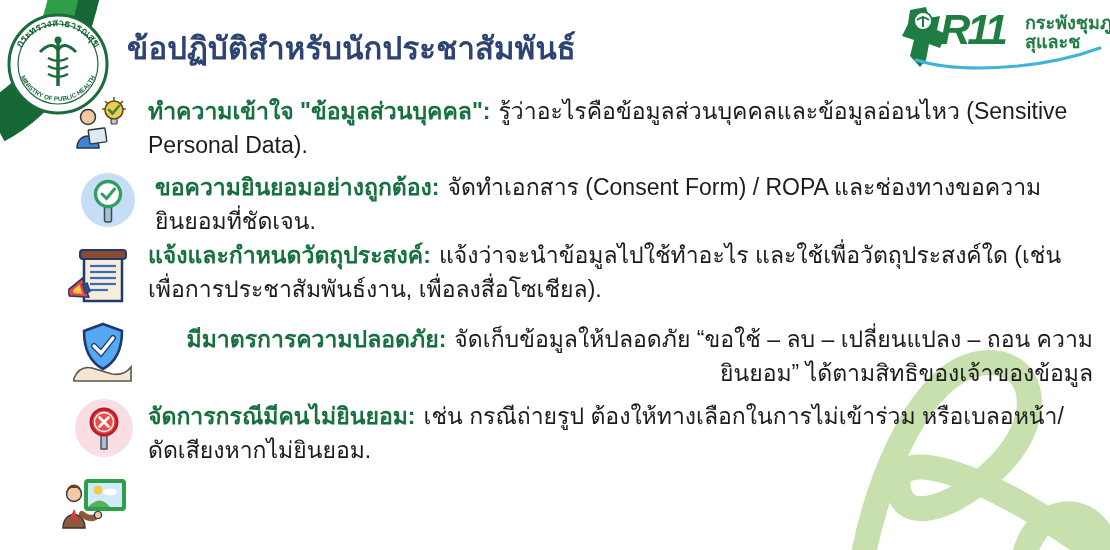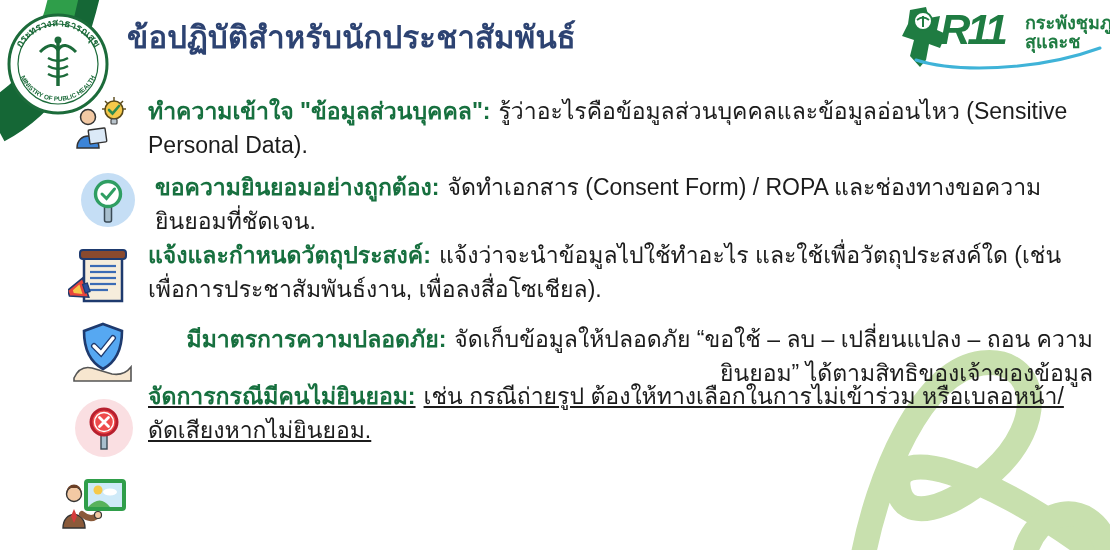--- a/index.html
+++ b/index.html
@@ -5,21 +5,21 @@
   html,body{margin:0;padding:0;}
   .slide{
     position:relative;
     width:1110px;height:550px;
     background:#ffffff;
     overflow:hidden;
     font-family:"Liberation Sans","DejaVu Sans",sans-serif;
   }
   .deco-loop{position:absolute;right:0;bottom:0;z-index:0;}
   .page-title{
-    position:absolute;left:127px;top:12px;z-index:3;
+    position:absolute;left:127px;top:23px;z-index:3;
     font-size:31px;font-weight:bold;color:#2d4372;
     letter-spacing:0.2px;
   }
   .moph-logo{position:absolute;left:0;top:0;z-index:4;}
   .r11-logo{
     position:absolute;left:896px;top:6px;z-index:4;
     display:flex;align-items:flex-start;
   }
   .r11-map{flex:0 0 auto;}
   .r11-code{
@@ -31,21 +31,21 @@
     margin-left:20px;margin-top:8px;
     font-weight:bold;color:#1f7c42;
     font-size:18px;line-height:19px;white-space:nowrap;
   }
   .r11-swoosh{position:absolute;left:18px;top:40px;pointer-events:none;}
   .bullet{position:absolute;left:148px;width:945px;z-index:2;
     font-size:23px;line-height:34px;color:#1c1c1c;}
   .bullet .head{font-weight:bold;color:#17703f;margin-right:8px;}
   .b-icon{position:absolute;z-index:3;}
   .b1{top:94px;} .b2{top:170px;margin-left:7px;} .b3{top:238px;}
-  .b4{top:322px;text-align:right;} .b5{top:379px;text-decoration:underline;} .b6{top:475px;}
+  .b4{top:322px;text-align:right;} .b5{top:399px;} .b6{top:475px;}
   .i1{left:74px;top:96px;} .i2{left:80px;top:172px;} .i3{left:68px;top:247px;}
   .i4{left:72px;top:320px;} .i5{left:74px;top:398px;} .i6{left:62px;top:476px;}
 </style>
 </head>
 <body>
 
 <div class="slide">
 
   <svg class="deco-loop" width="268" height="222" viewBox="0 0 268 222">
     <g fill="none" stroke="#c8e0ae" stroke-width="25" stroke-linecap="round">

